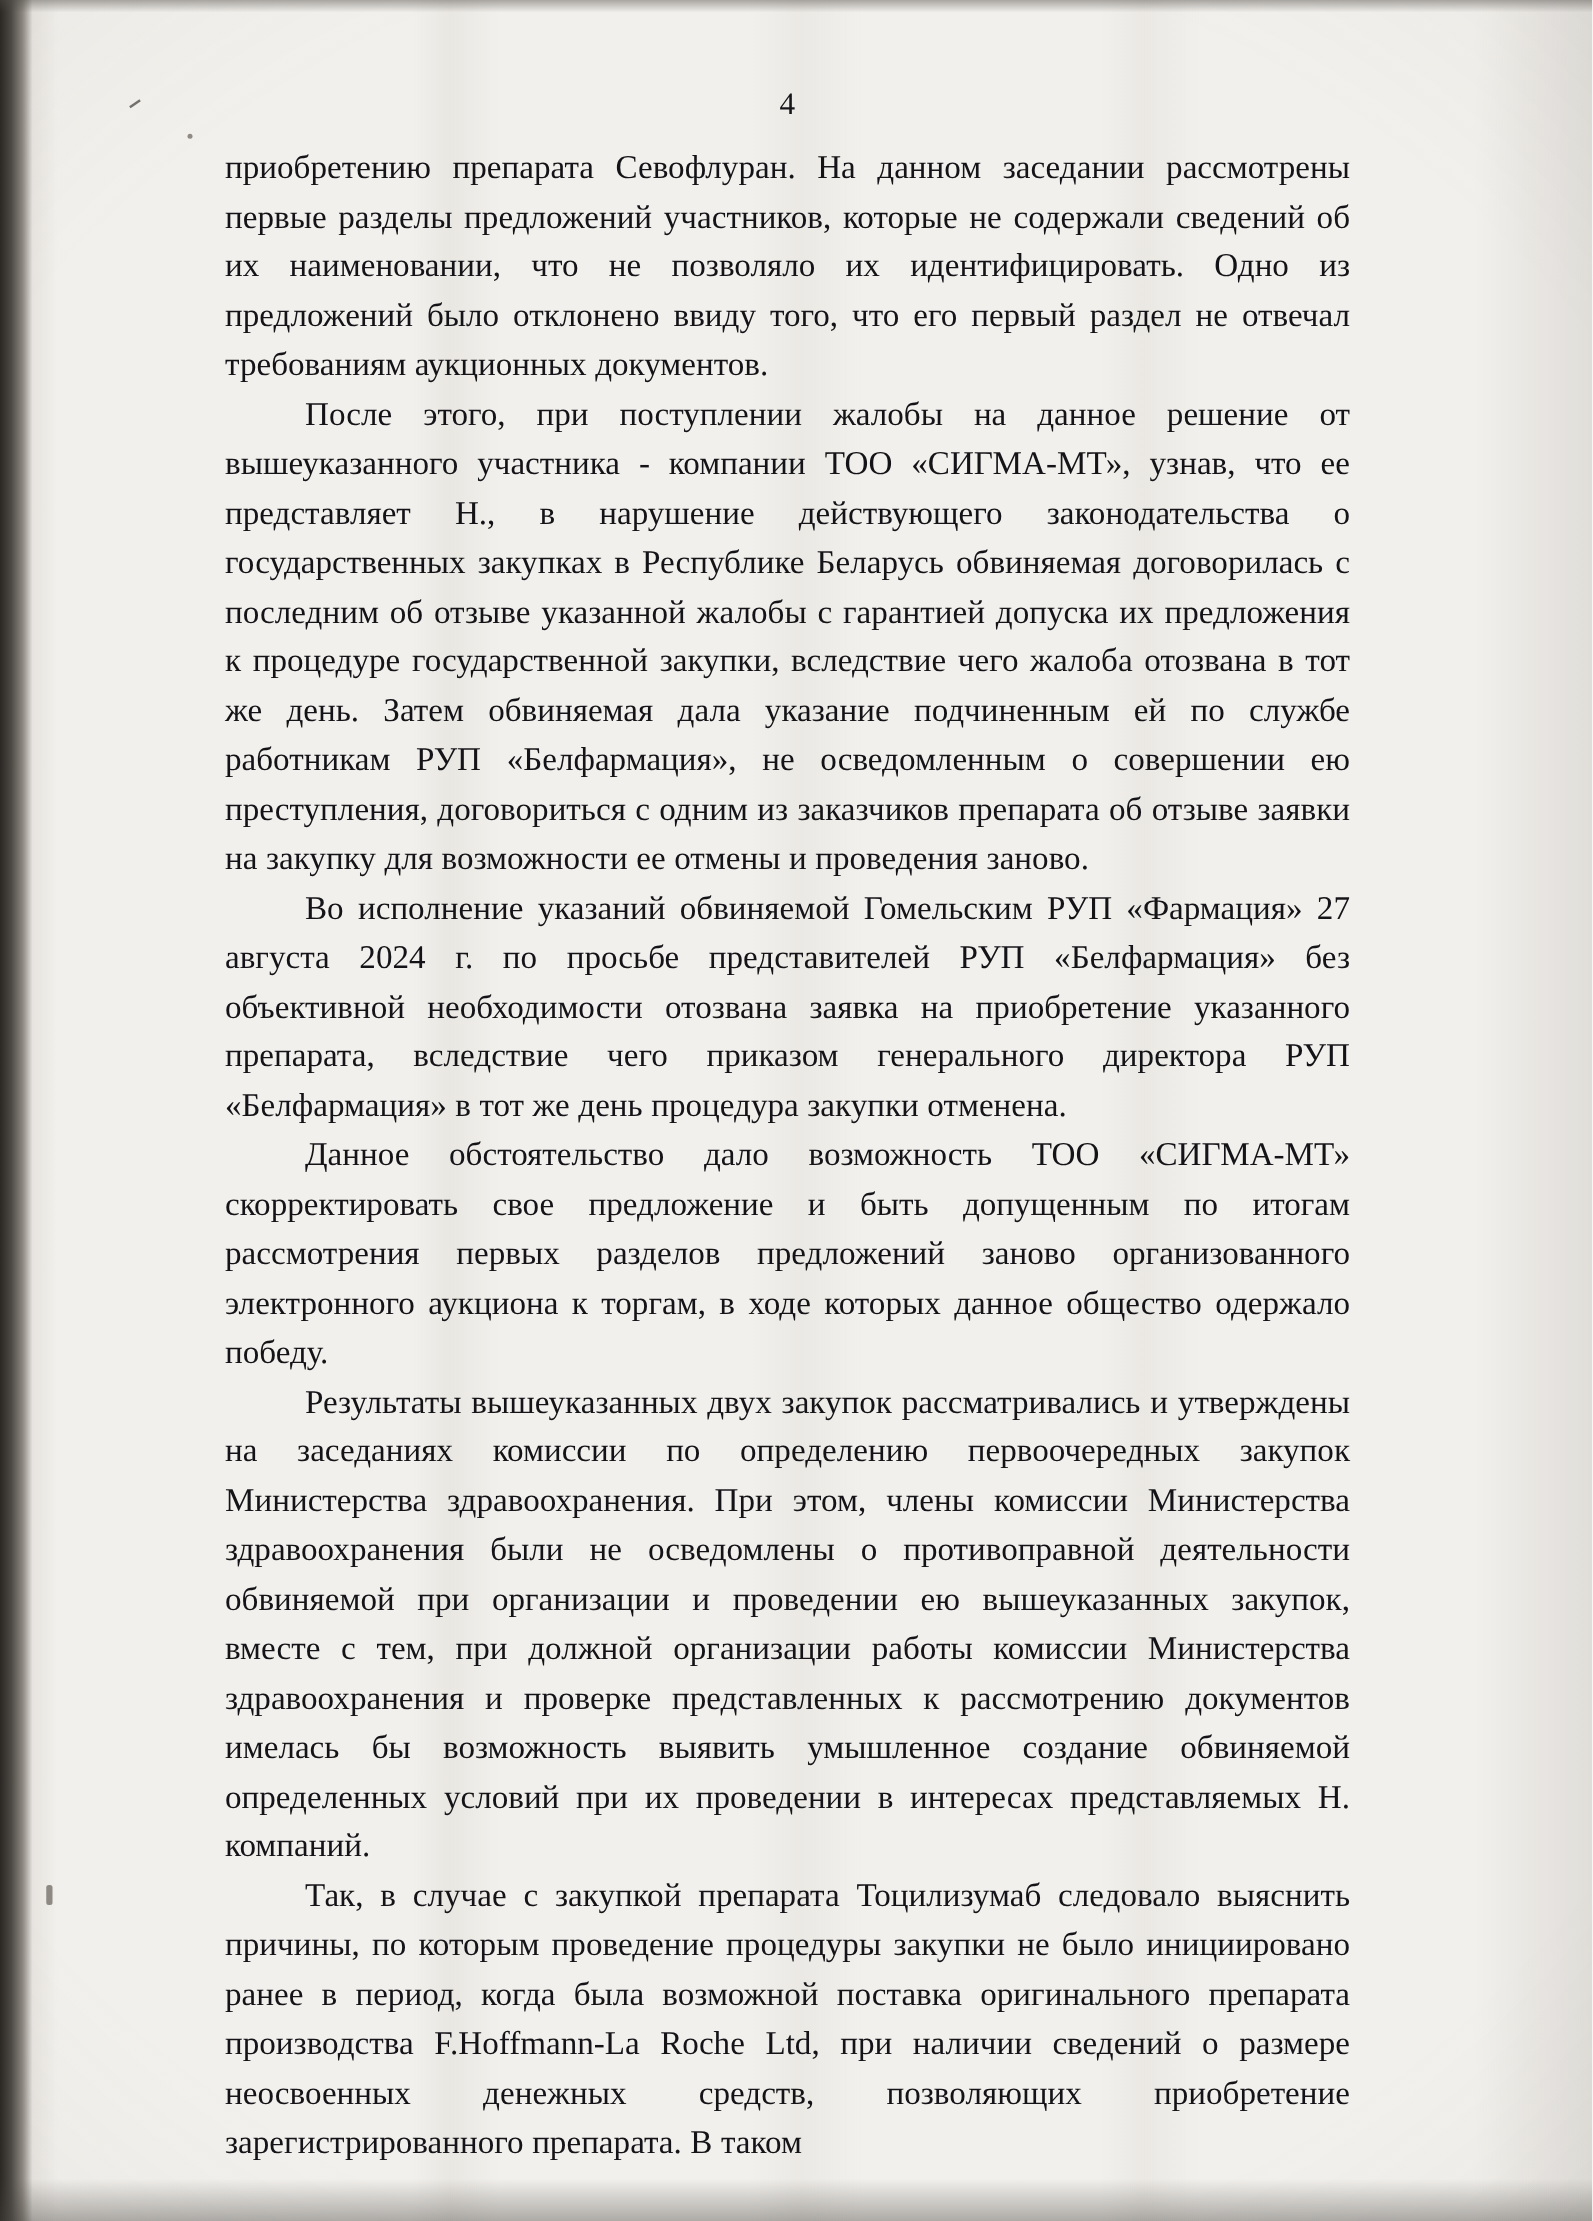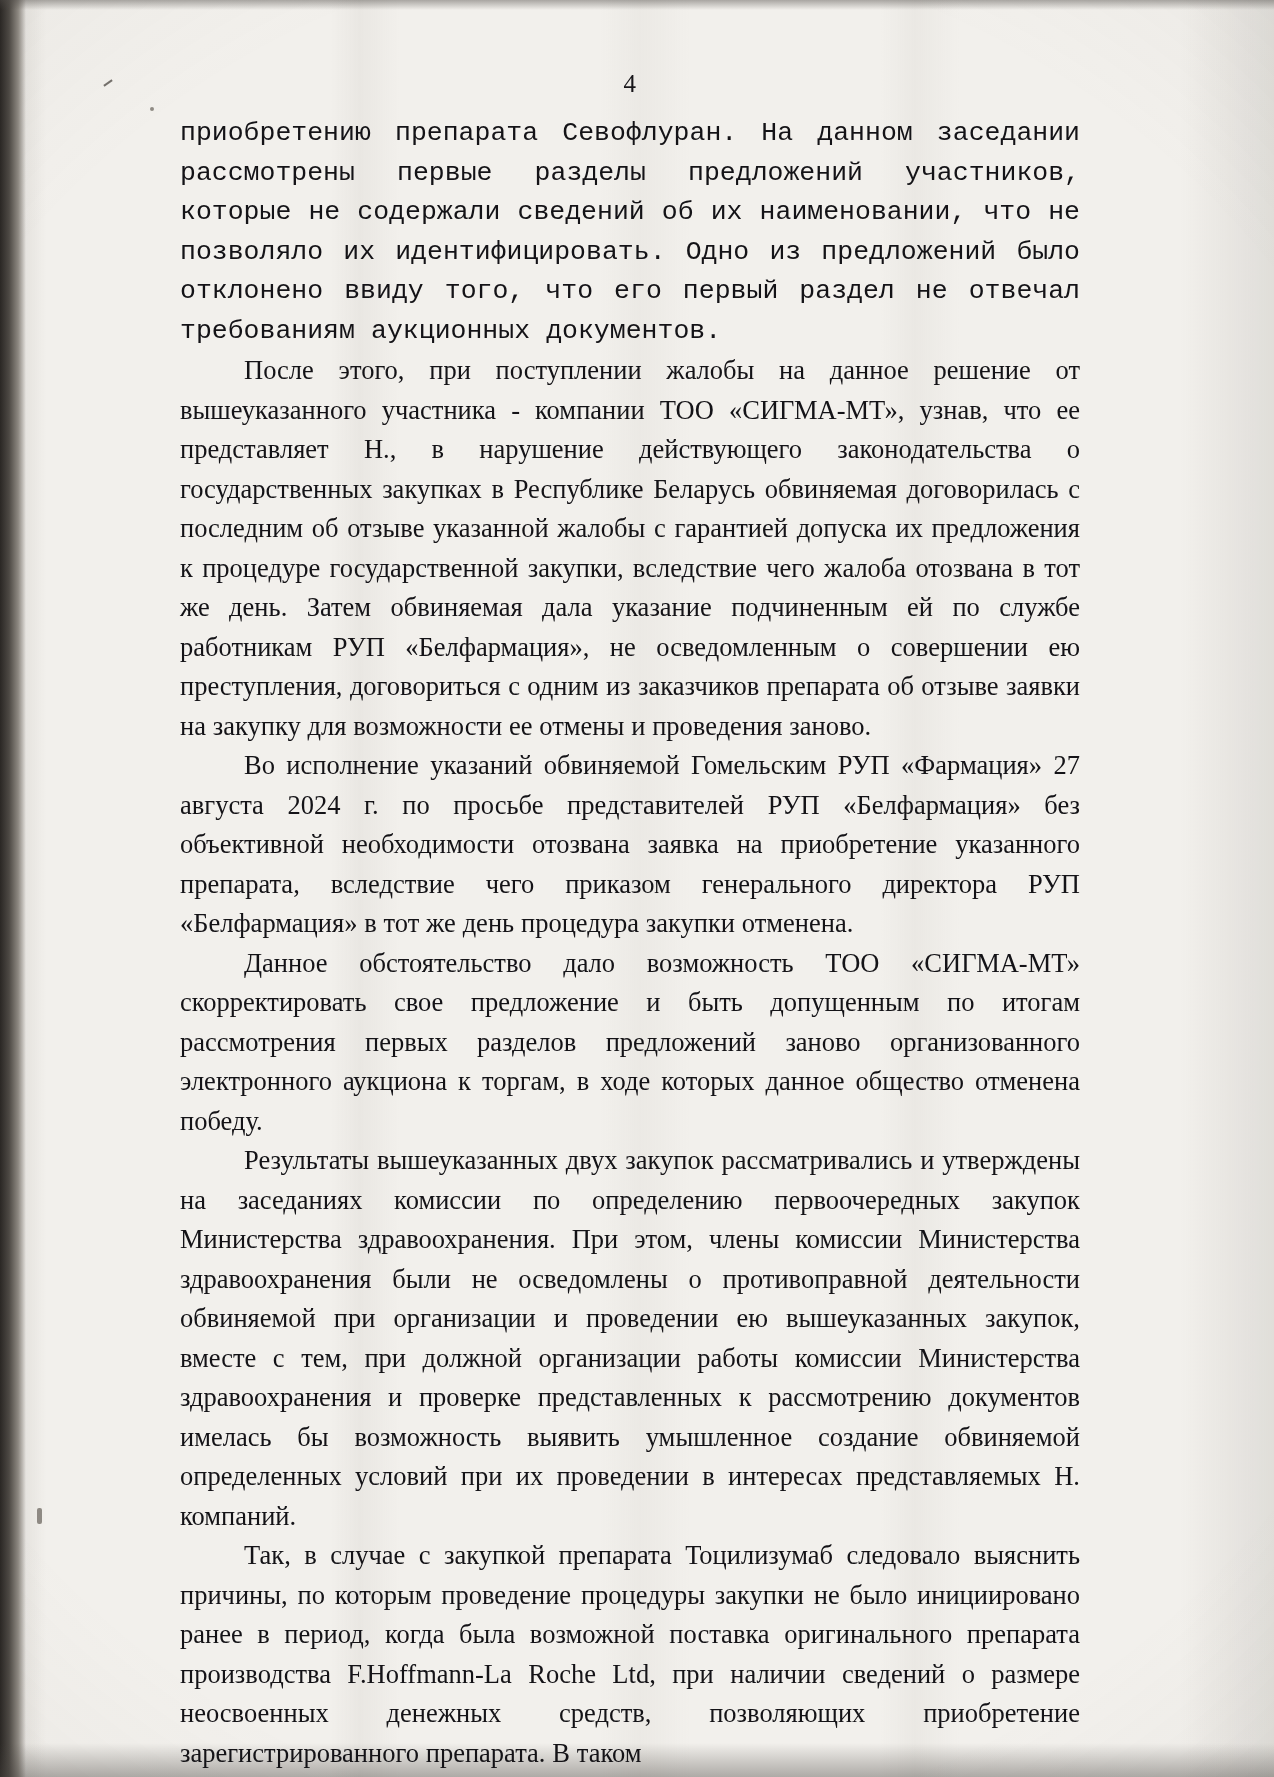--- a/index.html
+++ b/index.html
@@ -92,21 +92,20 @@
     text-align: justify;
     text-indent: 64px;
     font-size: 26.5px;
     line-height: 39.5px;
     color: #141317;
     hyphens: none;
     word-spacing: 0.2px;
   }
   .body-text p.no-indent {
     text-indent: 0;
-    font-family: Liberation Mono, monospace;
   }
   .speck {
     position: absolute;
     background: #6d6861;
     border-radius: 50%;
     pointer-events: none;
     opacity: 0.75;
   }
   .tick {
     position: absolute;
@@ -130,19 +129,19 @@
   <div class="speck" style="left:150px; top:107px; width:4px; height:4px;"></div>
   <div class="speck" style="left:37px; top:1508px; width:5px; height:16px; border-radius:2px;"></div>
 
   <div class="content">
     <div class="page-number">4</div>
 
     <div class="body-text">
       <p class="no-indent">приобретению препарата Севофлуран. На данном заседании рассмотрены первые разделы предложений участников, которые не содержали сведений об их наименовании, что не позволяло их идентифицировать. Одно из предложений было отклонено ввиду того, что его первый раздел не отвечал требованиям аукционных документов.</p>
       <p>После этого, при поступлении жалобы на данное решение от вышеуказанного участника - компании ТОО «СИГМА-МТ», узнав, что ее представляет Н., в нарушение действующего законодательства о государственных закупках в Республике Беларусь обвиняемая договорилась с последним об отзыве указанной жалобы с гарантией допуска их предложения к процедуре государственной закупки, вследствие чего жалоба отозвана в тот же день. Затем обвиняемая дала указание подчиненным ей по службе работникам РУП «Белфармация», не осведомленным о совершении ею преступления, договориться с одним из заказчиков препарата об отзыве заявки на закупку для возможности ее отмены и проведения заново.</p>
       <p>Во исполнение указаний обвиняемой Гомельским РУП «Фармация» 27 августа 2024 г. по просьбе представителей РУП «Белфармация» без объективной необходимости отозвана заявка на приобретение указанного препарата, вследствие чего приказом генерального директора РУП «Белфармация» в тот же день процедура закупки отменена.</p>
-      <p>Данное обстоятельство дало возможность ТОО «СИГМА-МТ» скорректировать свое предложение и быть допущенным по итогам рассмотрения первых разделов предложений заново организованного электронного аукциона к торгам, в ходе которых данное общество отменена победу.</p>
+      <p>Данное обстоятельство дало возможность ТОО «СИГМА-МТ» скорректировать свое предложение и быть допущенным по итогам рассмотрения первых разделов предложений заново организованного электронного аукциона к торгам, в ходе которых данное общество одержало победу.</p>
       <p>Результаты вышеуказанных двух закупок рассматривались и утверждены на заседаниях комиссии по определению первоочередных закупок Министерства здравоохранения. При этом, члены комиссии Министерства здравоохранения были не осведомлены о противоправной деятельности обвиняемой при организации и проведении ею вышеуказанных закупок, вместе с тем, при должной организации работы комиссии Министерства здравоохранения и проверке представленных к рассмотрению документов имелась бы возможность выявить умышленное создание обвиняемой определенных условий при их проведении в интересах представляемых Н. компаний.</p>
       <p>Так, в случае с закупкой препарата Тоцилизумаб следовало выяснить причины, по которым проведение процедуры закупки не было инициировано ранее в период, когда была возможной поставка оригинального препарата производства F.Hoffmann-La Roche Ltd, при наличии сведений о размере неосвоенных денежных средств, позволяющих приобретение зарегистрированного препарата. В таком</p>
     </div>
   </div>
 
 </div>
 
 </body></html>

